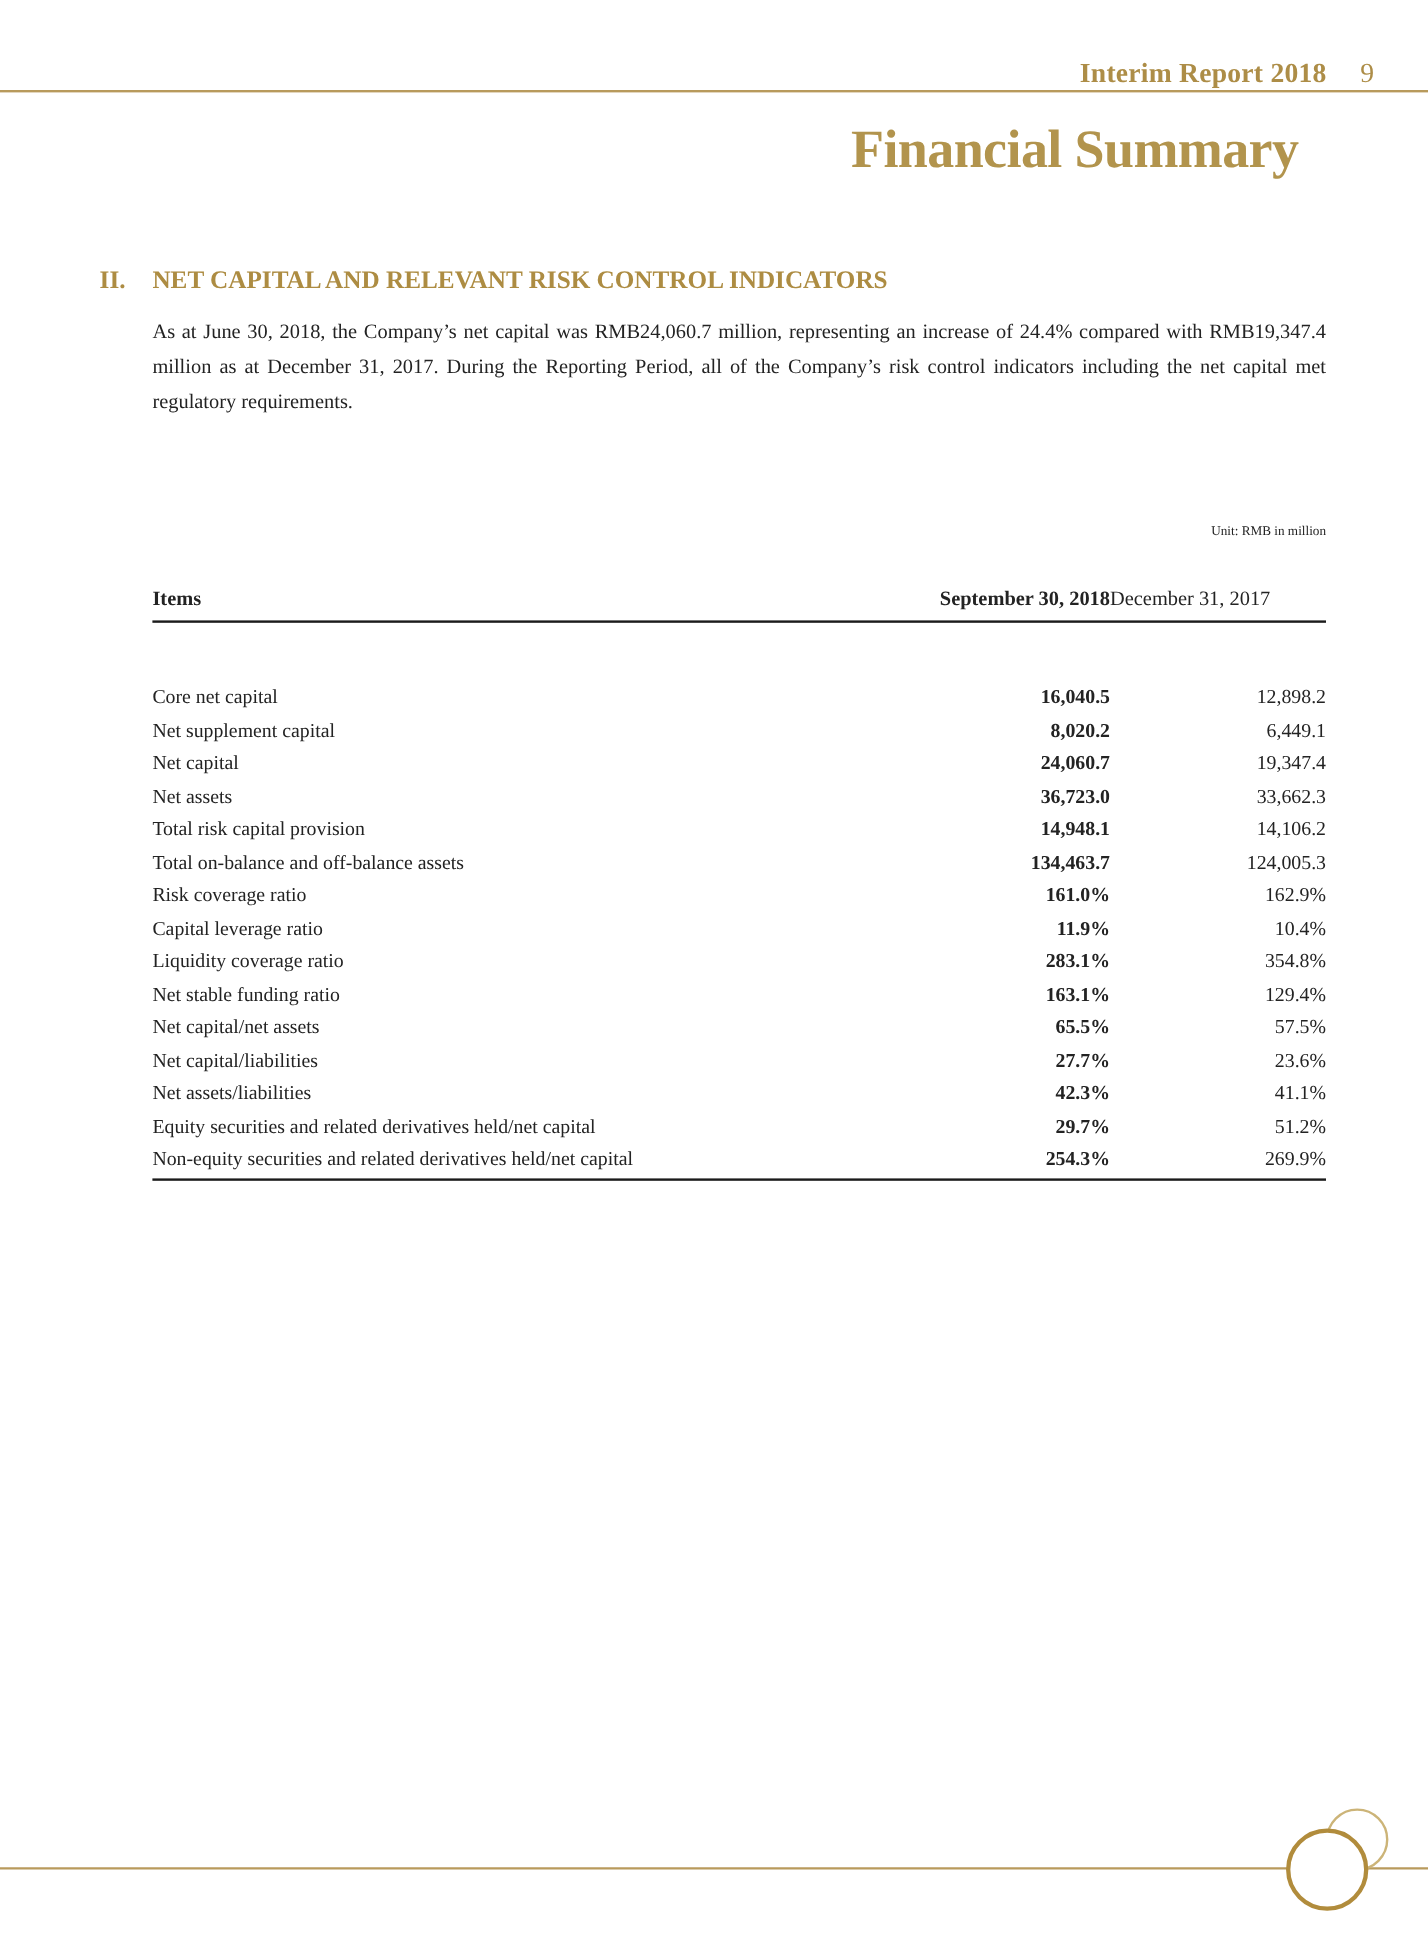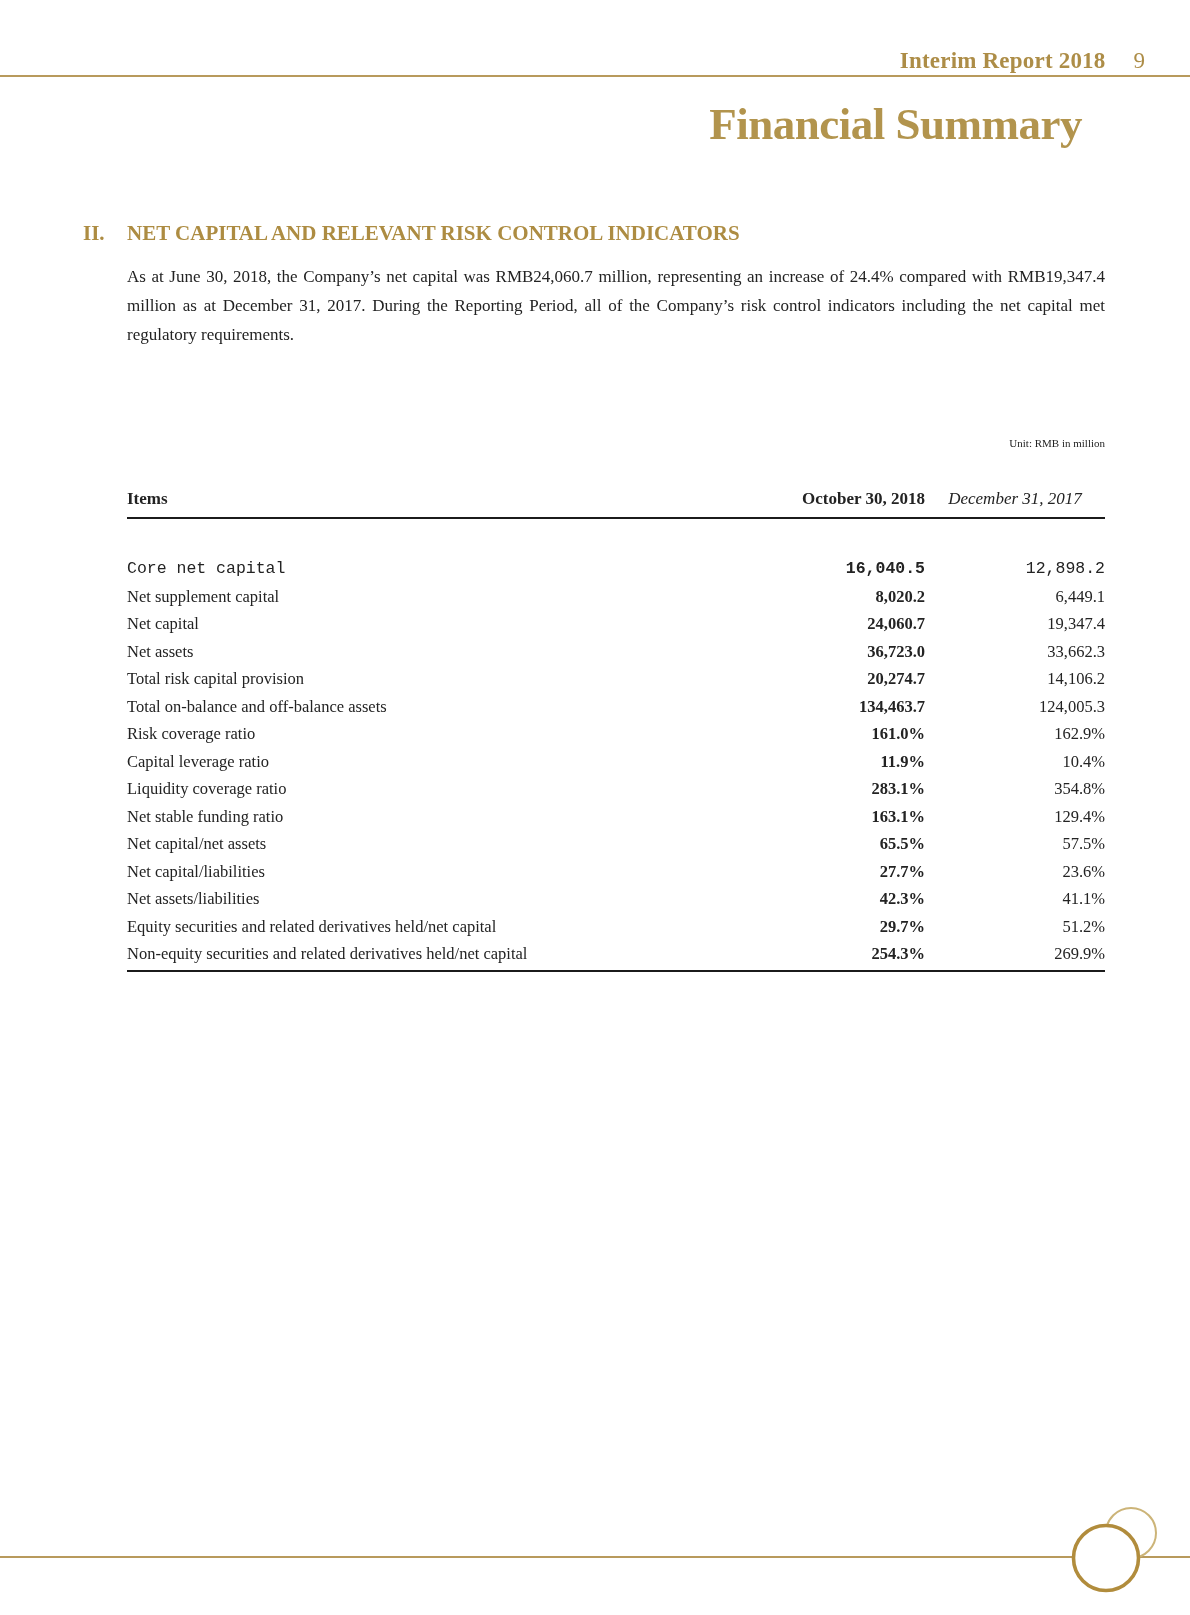--- a/index.html
+++ b/index.html
@@ -87,31 +87,31 @@
   .indicator-table th {
     font-size: 17px;
     line-height: 24px;
     padding: 0 0 6px 0;
     border-bottom: 2.6px solid #1b1b1b;
     vertical-align: bottom;
     white-space: nowrap;
   }
   .indicator-table th.col-items { text-align: left; font-weight: bold; }
   .indicator-table th.col-jun   { text-align: right; font-weight: bold; }
-  .indicator-table th.col-dec   { text-align: center; font-weight: normal; font-style: italic; }
+  .indicator-table th.col-dec   { text-align: left; font-weight: normal; }
 
   .indicator-table td {
     font-size: 16.5px;
     line-height: 27.5px;
     padding: 0;
     white-space: nowrap;
   }
   .indicator-table td:nth-child(2) { text-align: right; font-weight: bold; }
   .indicator-table td:nth-child(3) { text-align: right; }
-  .indicator-table tbody tr:first-child td { padding-top: 36px; font-family: Liberation Mono, monospace; }
+  .indicator-table tbody tr:first-child td { padding-top: 48px; }
   .indicator-table tbody tr:last-child td { border-bottom: 2.6px solid #1b1b1b; padding-bottom: 2px; }
 
   
   .footer-decoration {
     position: absolute;
     left: 0; top: 1496px;
     width: 1190px; height: 119px;
   }
 </style>
 </head>
@@ -138,21 +138,21 @@
 
   <table class="indicator-table">
     <colgroup>
       <col class="c1">
         <col class="c2">
         <col class="c3">
     </colgroup>
     <thead>
       <tr>
         <th class="col-items">Items</th>
-        <th class="col-jun">October 30, 2018</th>
+        <th class="col-jun">September 30, 2018</th>
         <th class="col-dec">December 31, 2017</th>
       </tr>
     </thead>
     <tbody>
         <tr>
           <td>Core net capital</td>
           <td>16,040.5</td>
           <td>12,898.2</td>
         </tr>
         <tr>
@@ -165,21 +165,21 @@
           <td>24,060.7</td>
           <td>19,347.4</td>
         </tr>
         <tr>
           <td>Net assets</td>
           <td>36,723.0</td>
           <td>33,662.3</td>
         </tr>
         <tr>
           <td>Total risk capital provision</td>
-          <td>20,274.7</td>
+          <td>14,948.1</td>
           <td>14,106.2</td>
         </tr>
         <tr>
           <td>Total on-balance and off-balance assets</td>
           <td>134,463.7</td>
           <td>124,005.3</td>
         </tr>
         <tr>
           <td>Risk coverage ratio</td>
           <td>161.0%</td>

